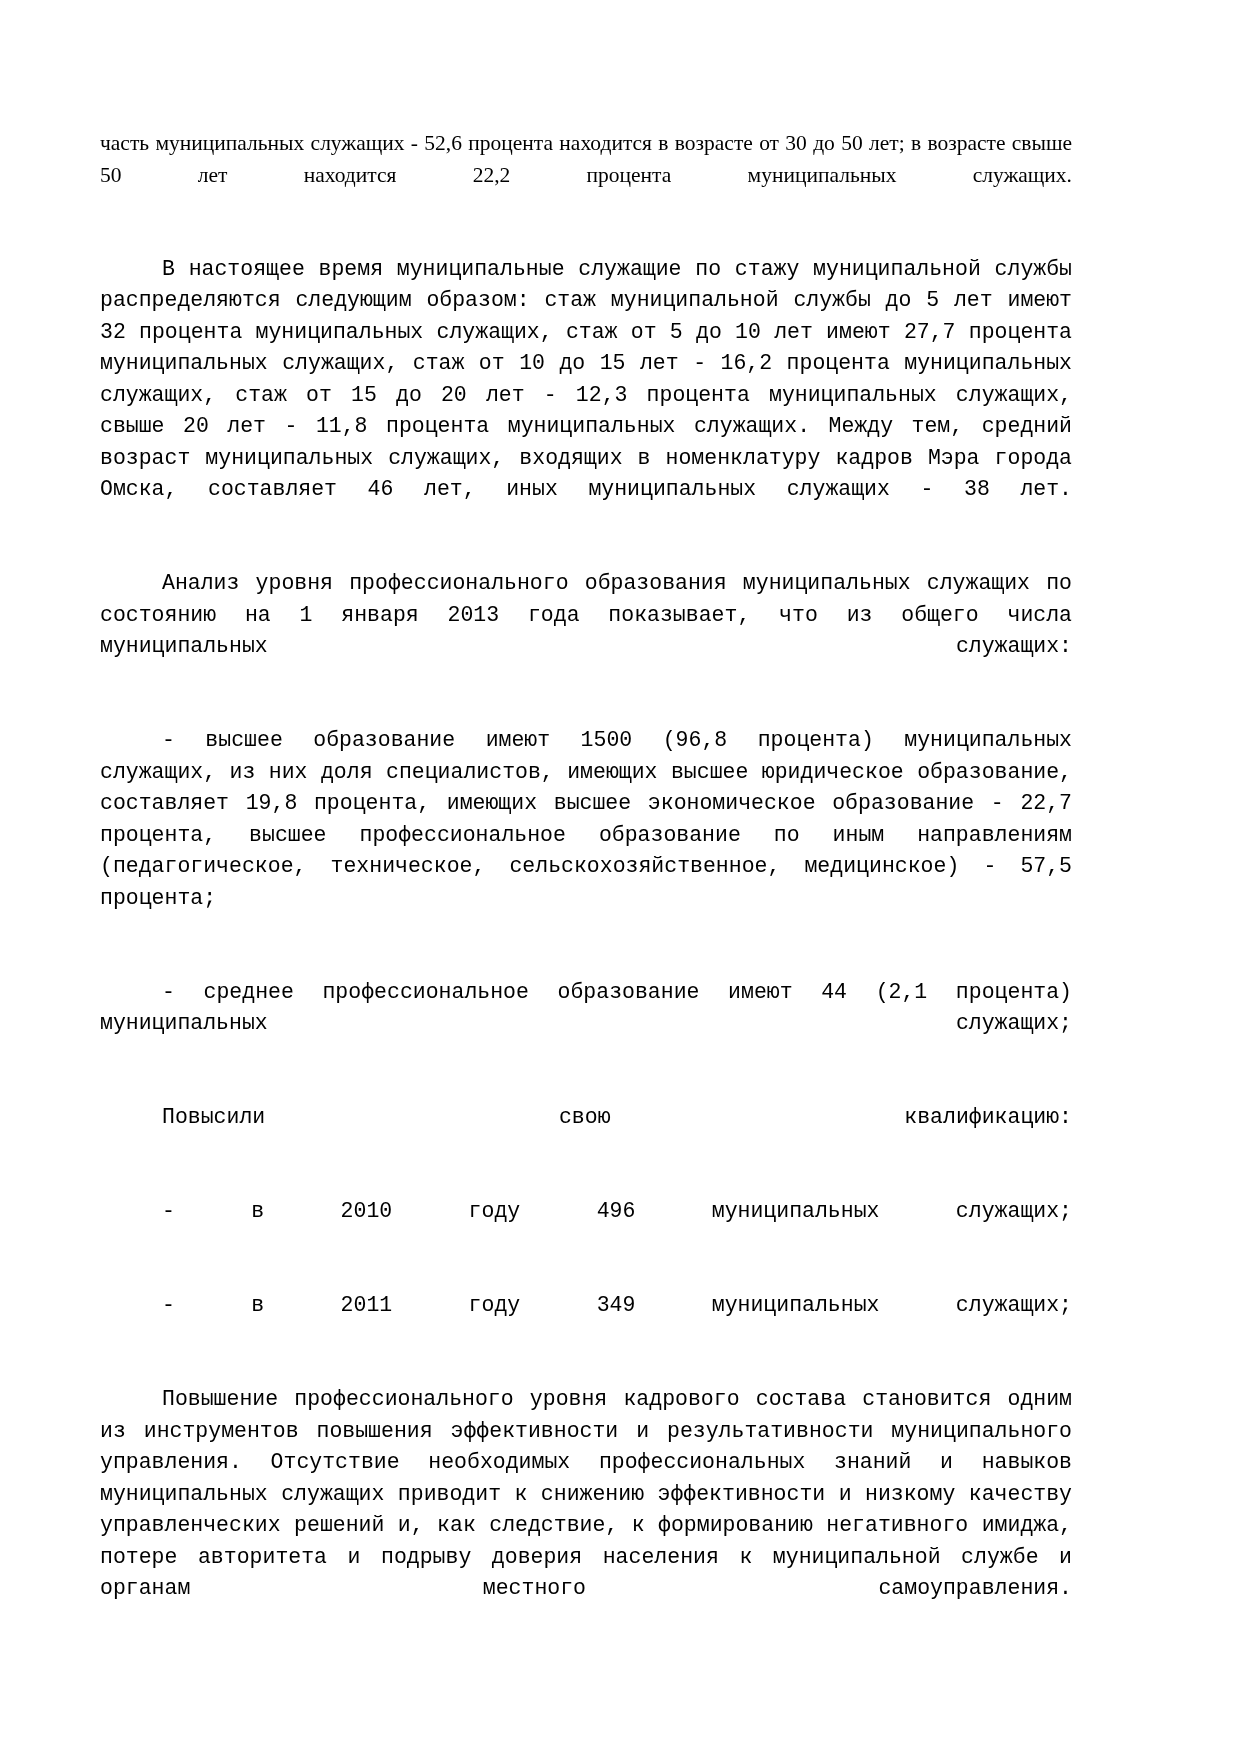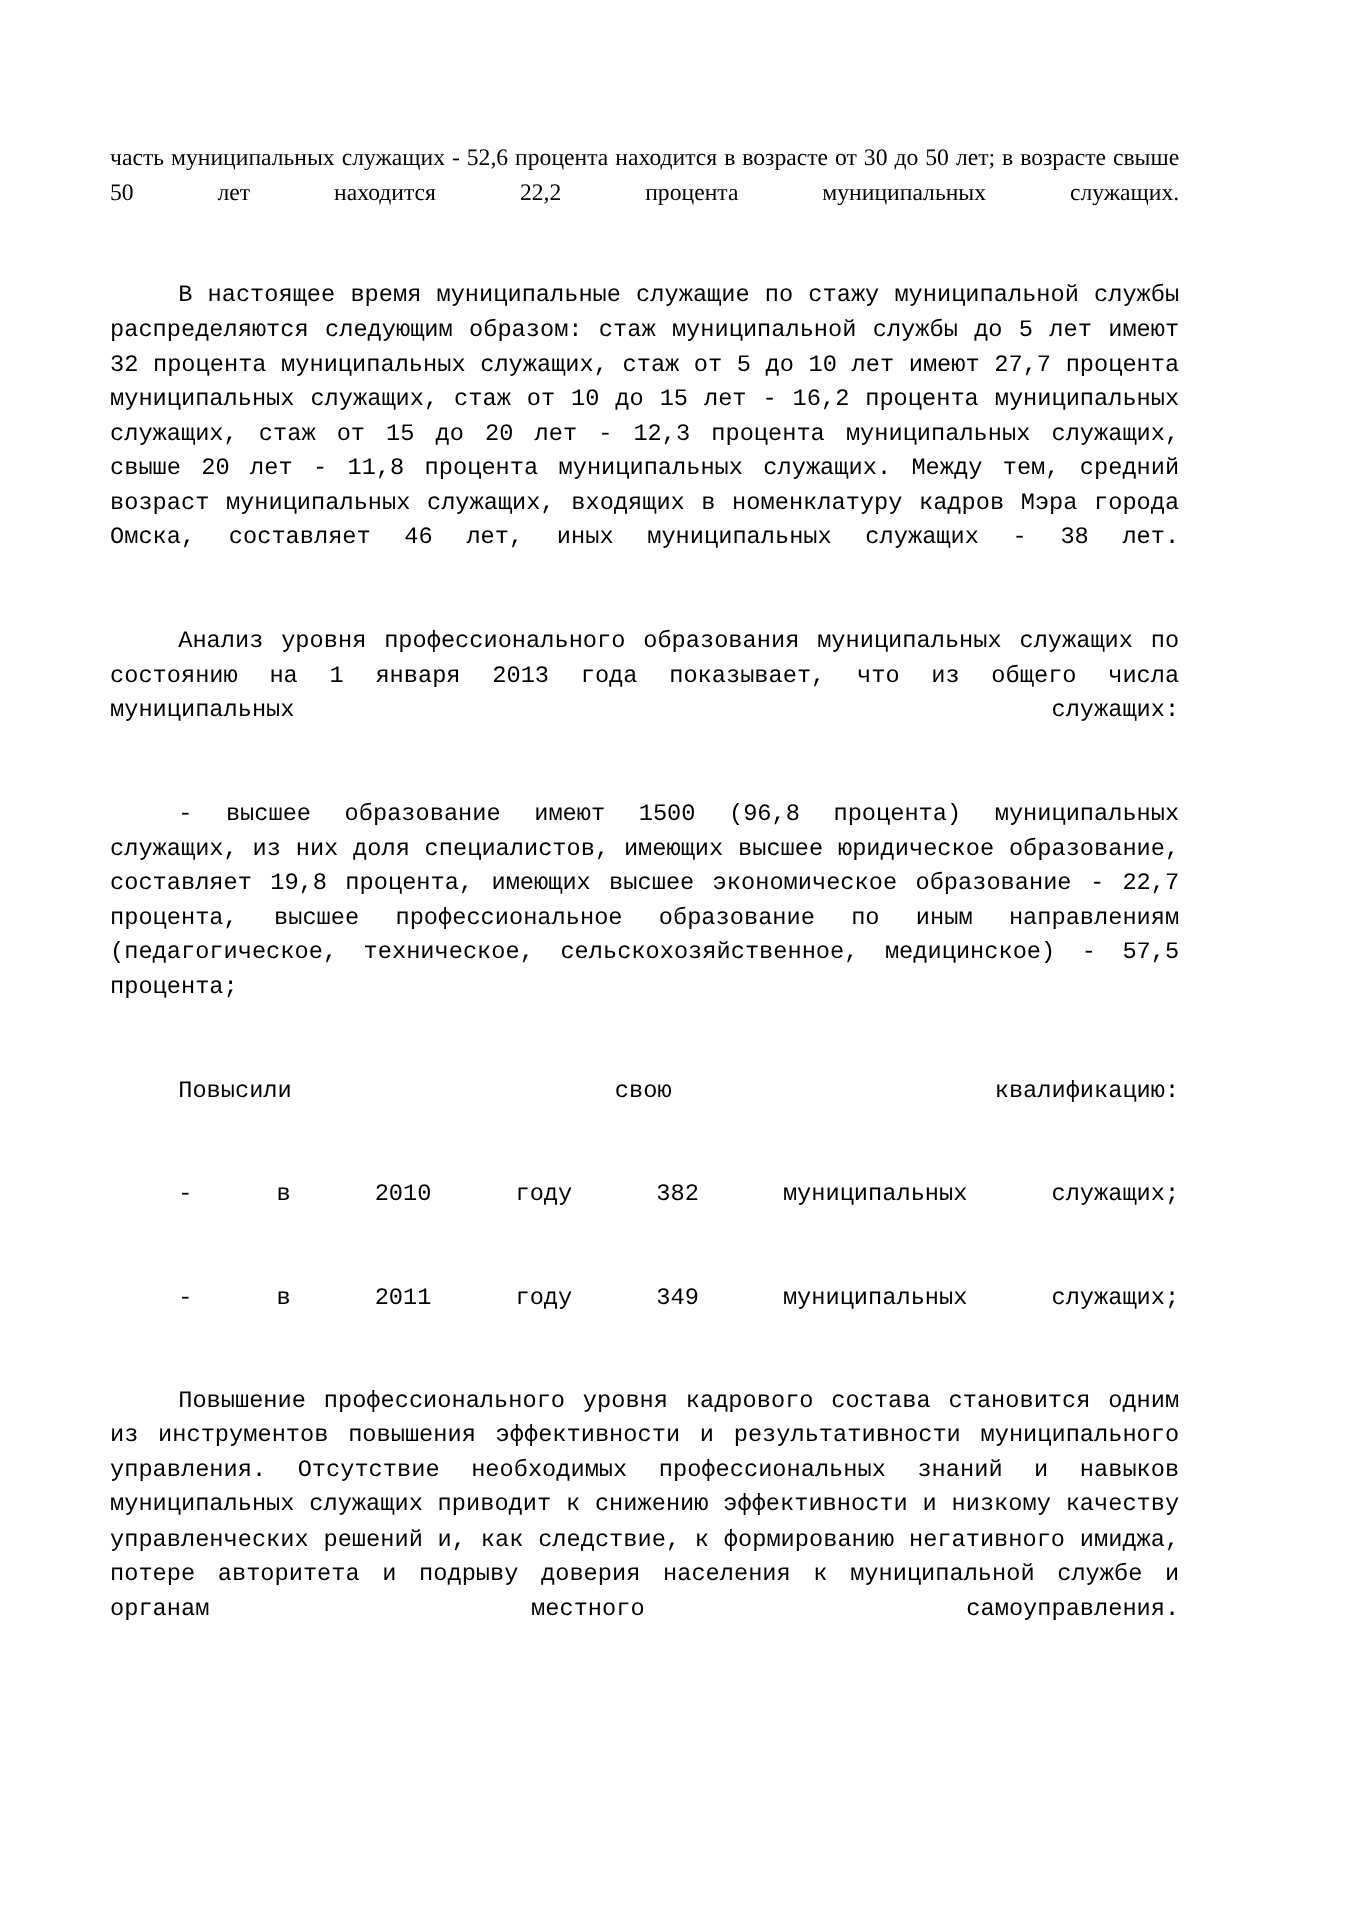--- a/index.html
+++ b/index.html
@@ -53,26 +53,27 @@
   <div class="doc-body">
 
     <p class="para noindent">часть муниципальных служащих - 52,6 процента находится в возрасте от 30 до 50 лет; в возрасте свыше 50 лет находится 22,2 процента муниципальных служащих.</p>
 
     <p class="para indent gap">В настоящее время муниципальные служащие по стажу муниципальной службы распределяются следующим образом: стаж муниципальной службы до 5 лет имеют 32 процента муниципальных служащих, стаж от 5 до 10 лет имеют 27,7 процента муниципальных служащих, стаж от 10 до 15 лет - 16,2 процента муниципальных служащих, стаж от 15 до 20 лет - 12,3 процента муниципальных служащих, свыше 20 лет - 11,8 процента муниципальных служащих. Между тем, средний возраст муниципальных служащих, входящих в номенклатуру кадров Мэра города Омска, составляет 46 лет, иных муниципальных служащих - 38 лет.</p>
 
     <p class="para indent gap">Анализ уровня профессионального образования муниципальных служащих по состоянию на 1 января 2013 года показывает, что из общего числа муниципальных служащих:</p>
 
     <p class="para indent gap">- высшее образование имеют 1500 (96,8 процента) муниципальных служащих, из них доля специалистов, имеющих высшее юридическое образование, составляет 19,8 процента, имеющих высшее экономическое образование - 22,7 процента, высшее профессиональное образование по иным направлениям (педагогическое, техническое, сельскохозяйственное, медицинское) - 57,5 процента;</p>
 
+    <p class="para indent gap">- среднее профессиональное образование имеют 44 (2,1 процента) муниципальных служащих;</p>
 
 
 
     <p class="para indent gap">Повысили свою квалификацию:</p>
 
-    <p class="para indent gap">- в 2010 году 382 муниципальных служащих;</p>
+    <p class="para indent gap">- в 2010 году 496 муниципальных служащих;</p>
 
     <p class="para indent gap">- в 2011 году 349 муниципальных служащих;</p>
 
 
     <p class="para indent gap">Повышение профессионального уровня кадрового состава становится одним из инструментов повышения эффективности и результативности муниципального управления. Отсутствие необходимых профессиональных знаний и навыков муниципальных служащих приводит к снижению эффективности и низкому качеству управленческих решений и, как следствие, к формированию негативного имиджа, потере авторитета и подрыву доверия населения к муниципальной службе и органам местного самоуправления.</p>
 
   </div>
 </div>
 
 </body></html>

